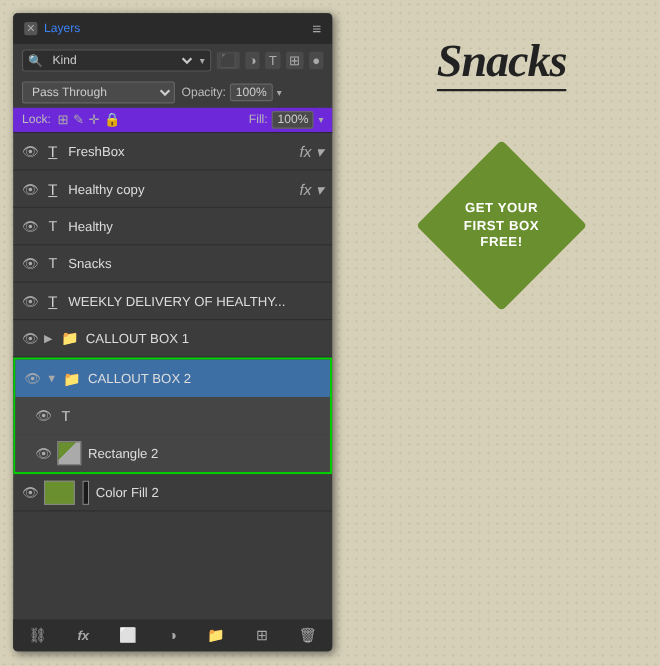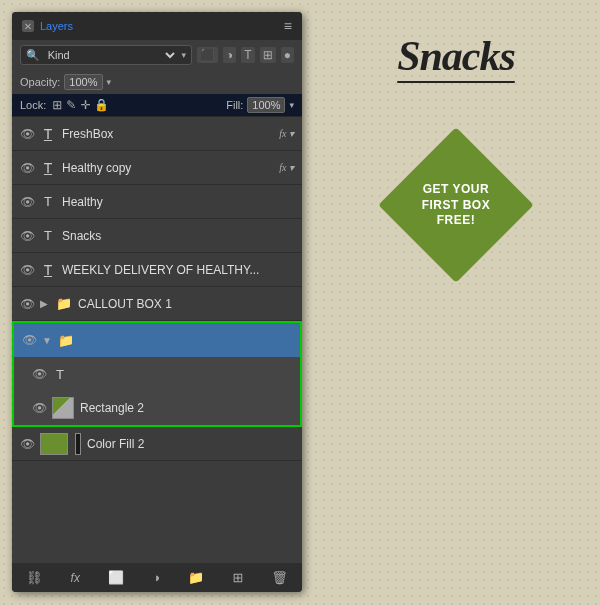--- a/index.html
+++ b/index.html
@@ -137,21 +137,21 @@
     }
     .opacity-val {
       color: #ccc;
       font-size: 11px;
       background: #4a4a4a;
       border: 1px solid #666;
       border-radius: 2px;
       padding: 1px 4px;
     }
     .lock-row {
-      background-color: #0f172a;
+      background-color: #6d28d9;
       padding: 3px 8px;
       display: flex;
       align-items: center;
       gap: 6px;
       flex-shrink: 0;
       border-bottom: 1px solid #2a2a2a;
     }
     .lock-label {
       color: #bbb;
       font-size: 11px;
@@ -237,23 +237,22 @@
       white-space: nowrap;
       overflow: hidden;
       text-overflow: ellipsis;
     }
     .layer-name.yellow-text {
       color: #f0c040;
       font-size: 11px;
     }
     .fx-badge {
       color: #aaa;
-      font-size: 10px;
+      font-size: 14px;
       font-style: italic;
-      font-family: Liberation Serif, serif;
     }
     .panel-footer {
       background-color: #2e2e2e;
       padding: 5px 10px;
       display: flex;
       align-items: center;
       justify-content: space-between;
       border-radius: 0 0 4px 4px;
       flex-shrink: 0;
     }
@@ -351,20 +350,27 @@
     <div class="filter-icons">
       <span class="filter-icon-btn">⬛</span>
       <span class="filter-icon-btn">◑</span>
       <span class="filter-icon-btn">T</span>
       <span class="filter-icon-btn">⊞</span>
       <span class="filter-icon-btn">●</span>
     </div>
   </div>
 
   <div class="blend-row">
+    <select class="blend-select">
+      <option>Pass Through</option>
+      <option>Normal</option>
+      <option>Multiply</option>
+      <option>Screen</option>
+      <option>Overlay</option>
+    </select>
     <div class="opacity-row">
       <span class="opacity-label">Opacity:</span>
       <span class="opacity-val">100%</span>
       <span style="color:#aaa;font-size:9px;">▾</span>
     </div>
   </div>
 
   <div class="lock-row">
     <span class="lock-label">Lock:</span>
     <div class="lock-icons">
@@ -420,20 +426,21 @@
       <span class="layer-type-icon">📁</span>
       <span class="layer-name">CALLOUT BOX 1</span>
     </div>
 
     <div class="callout-group">
 
       <div class="layer-item selected">
         <span class="eye-icon">👁</span>
         <span class="layer-expand">▼</span>
         <span class="layer-type-icon">📁</span>
+        <span class="layer-name">CALLOUT BOX 2</span>
       </div>
 
       <div class="layer-item indent-1" style="background:#454545;">
         <span class="eye-icon">👁</span>
         <span class="layer-type-icon">T</span>
       </div>
 
       <div class="layer-item indent-1" style="background:#454545;">
         <span class="eye-icon">👁</span>
         <div class="layer-thumb" style="background:linear-gradient(135deg,#6a8f2e 40%,#aaa 40%); border:1px solid #888;">
@@ -447,21 +454,21 @@
       <div class="layer-thumb" style="background:#6a8f2e; border:1px solid #888; width:28px; height:22px;">
       </div>
       <span style="width:6px;height:22px;background:#1a1a1a;border:1px solid #888;display:inline-block;margin-left:1px;flex-shrink:0;"></span>
       <span class="layer-name">Color Fill 2</span>
     </div>
 
   </div>
 
   <div class="panel-footer">
     <span class="footer-icon">⛓</span>
-    <span class="footer-icon" style="font-style:italic;font-size:12px;">fx</span>
+    <span class="footer-icon" style="font-style:italic;font-size:12px;font-weight:bold;">fx</span>
     <span class="footer-icon">⬜</span>
     <span class="footer-icon">◑</span>
     <span class="footer-icon">📁</span>
     <span class="footer-icon">⊞</span>
     <span class="footer-icon">🗑</span>
   </div>
 </div>
 
 <div class="right-content">
   <div class="snacks-logo">Snacks</div>

